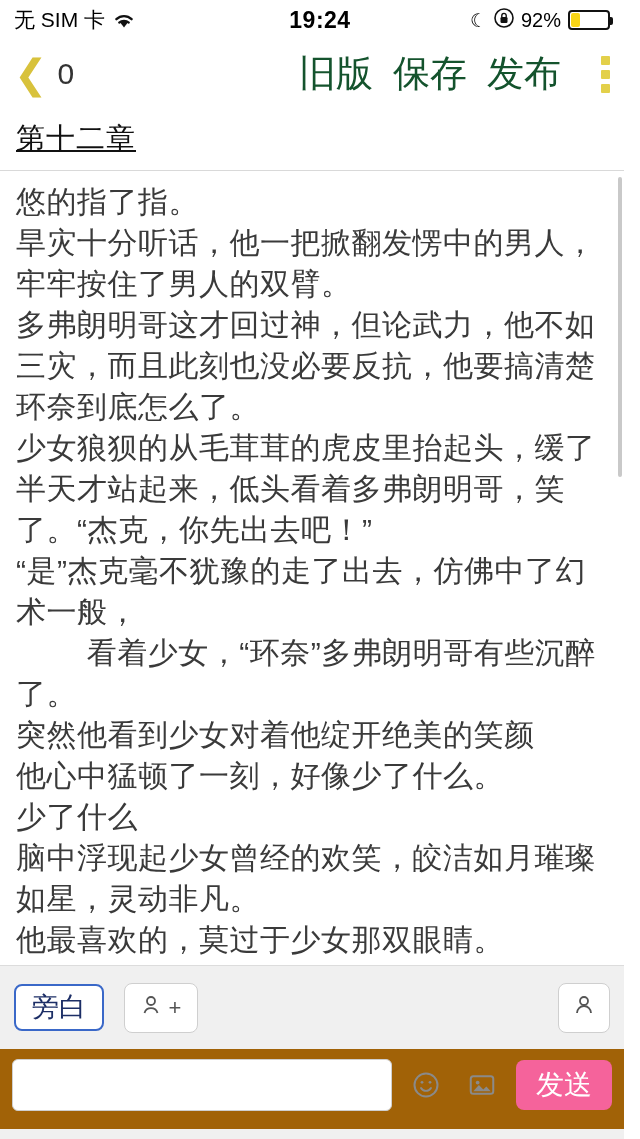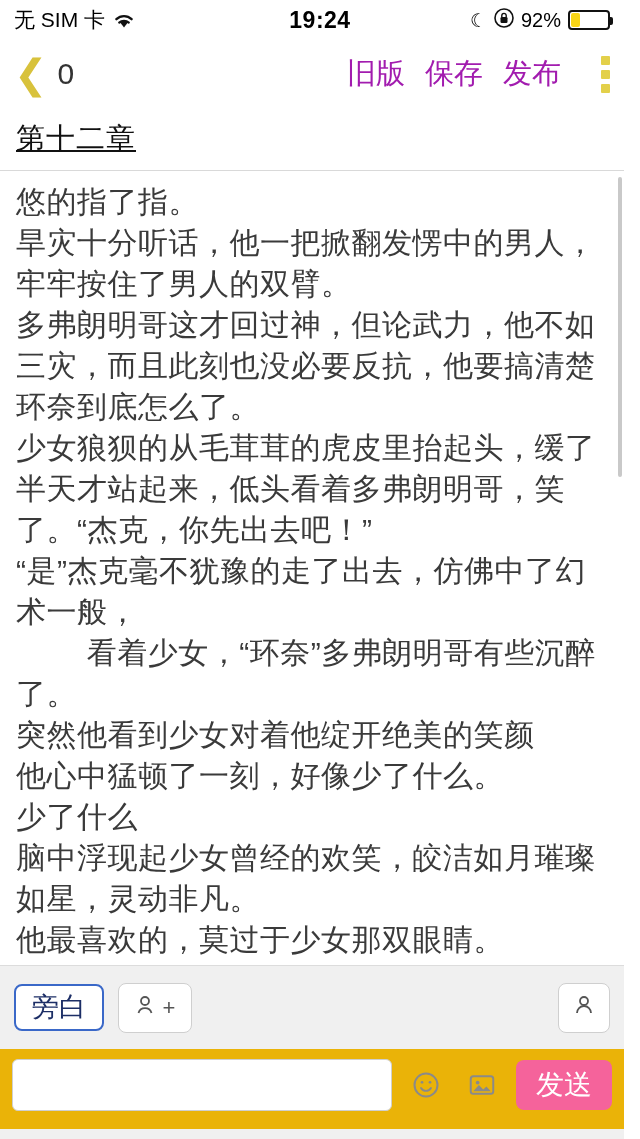--- a/index.html
+++ b/index.html
@@ -99,22 +99,22 @@
   }
   .back-count {
     font-size: 30px;
     color: #333;
   }
   .nav-actions {
     margin-left: auto;
     display: flex;
     align-items: center;
     gap: 20px;
-    font-size: 29px;
-    color: #a21caf;
+    font-size: 37px;
+    color: #14532d;
   }
   .nav-actions .item { white-space: nowrap; }
   .more-dots {
     margin-left: 18px;
     display: flex;
     flex-direction: column;
     gap: 5px;
     padding: 2px;
   }
   .more-dots i {
@@ -167,21 +167,21 @@
   }
 
   
   .toolbar {
     flex: 0 0 84px;
     background: #f0f0f0;
     border-top: 1px solid #dcdcdc;
     display: flex;
     align-items: center;
     padding: 0 14px;
-    gap: 14px;
+    gap: 20px;
   }
   .role-chip {
     border: 2px solid #3a68c8;
     color: #1c2e66;
     background: #ffffff;
     border-radius: 8px;
     font-size: 27px;
     padding: 8px 16px;
     line-height: 1;
   }
@@ -198,21 +198,21 @@
     color: #555;
     font-size: 22px;
   }
   .icon-box.square { min-width: 52px; }
   .person-glyph { display: inline-block; }
   .toolbar-right { margin-left: auto; display: flex; align-items: center; }
 
   
   .input-row {
     flex: 0 0 80px;
-    background: #eab308;
+    background: #a16207;
     display: flex;
     align-items: center;
     padding: 0 12px 8px 12px;
     gap: 12px;
   }
   .msg-input {
     flex: 1 1 auto;
     height: 52px;
     background: #fff;
     border: 1px solid #cfcfcf;

